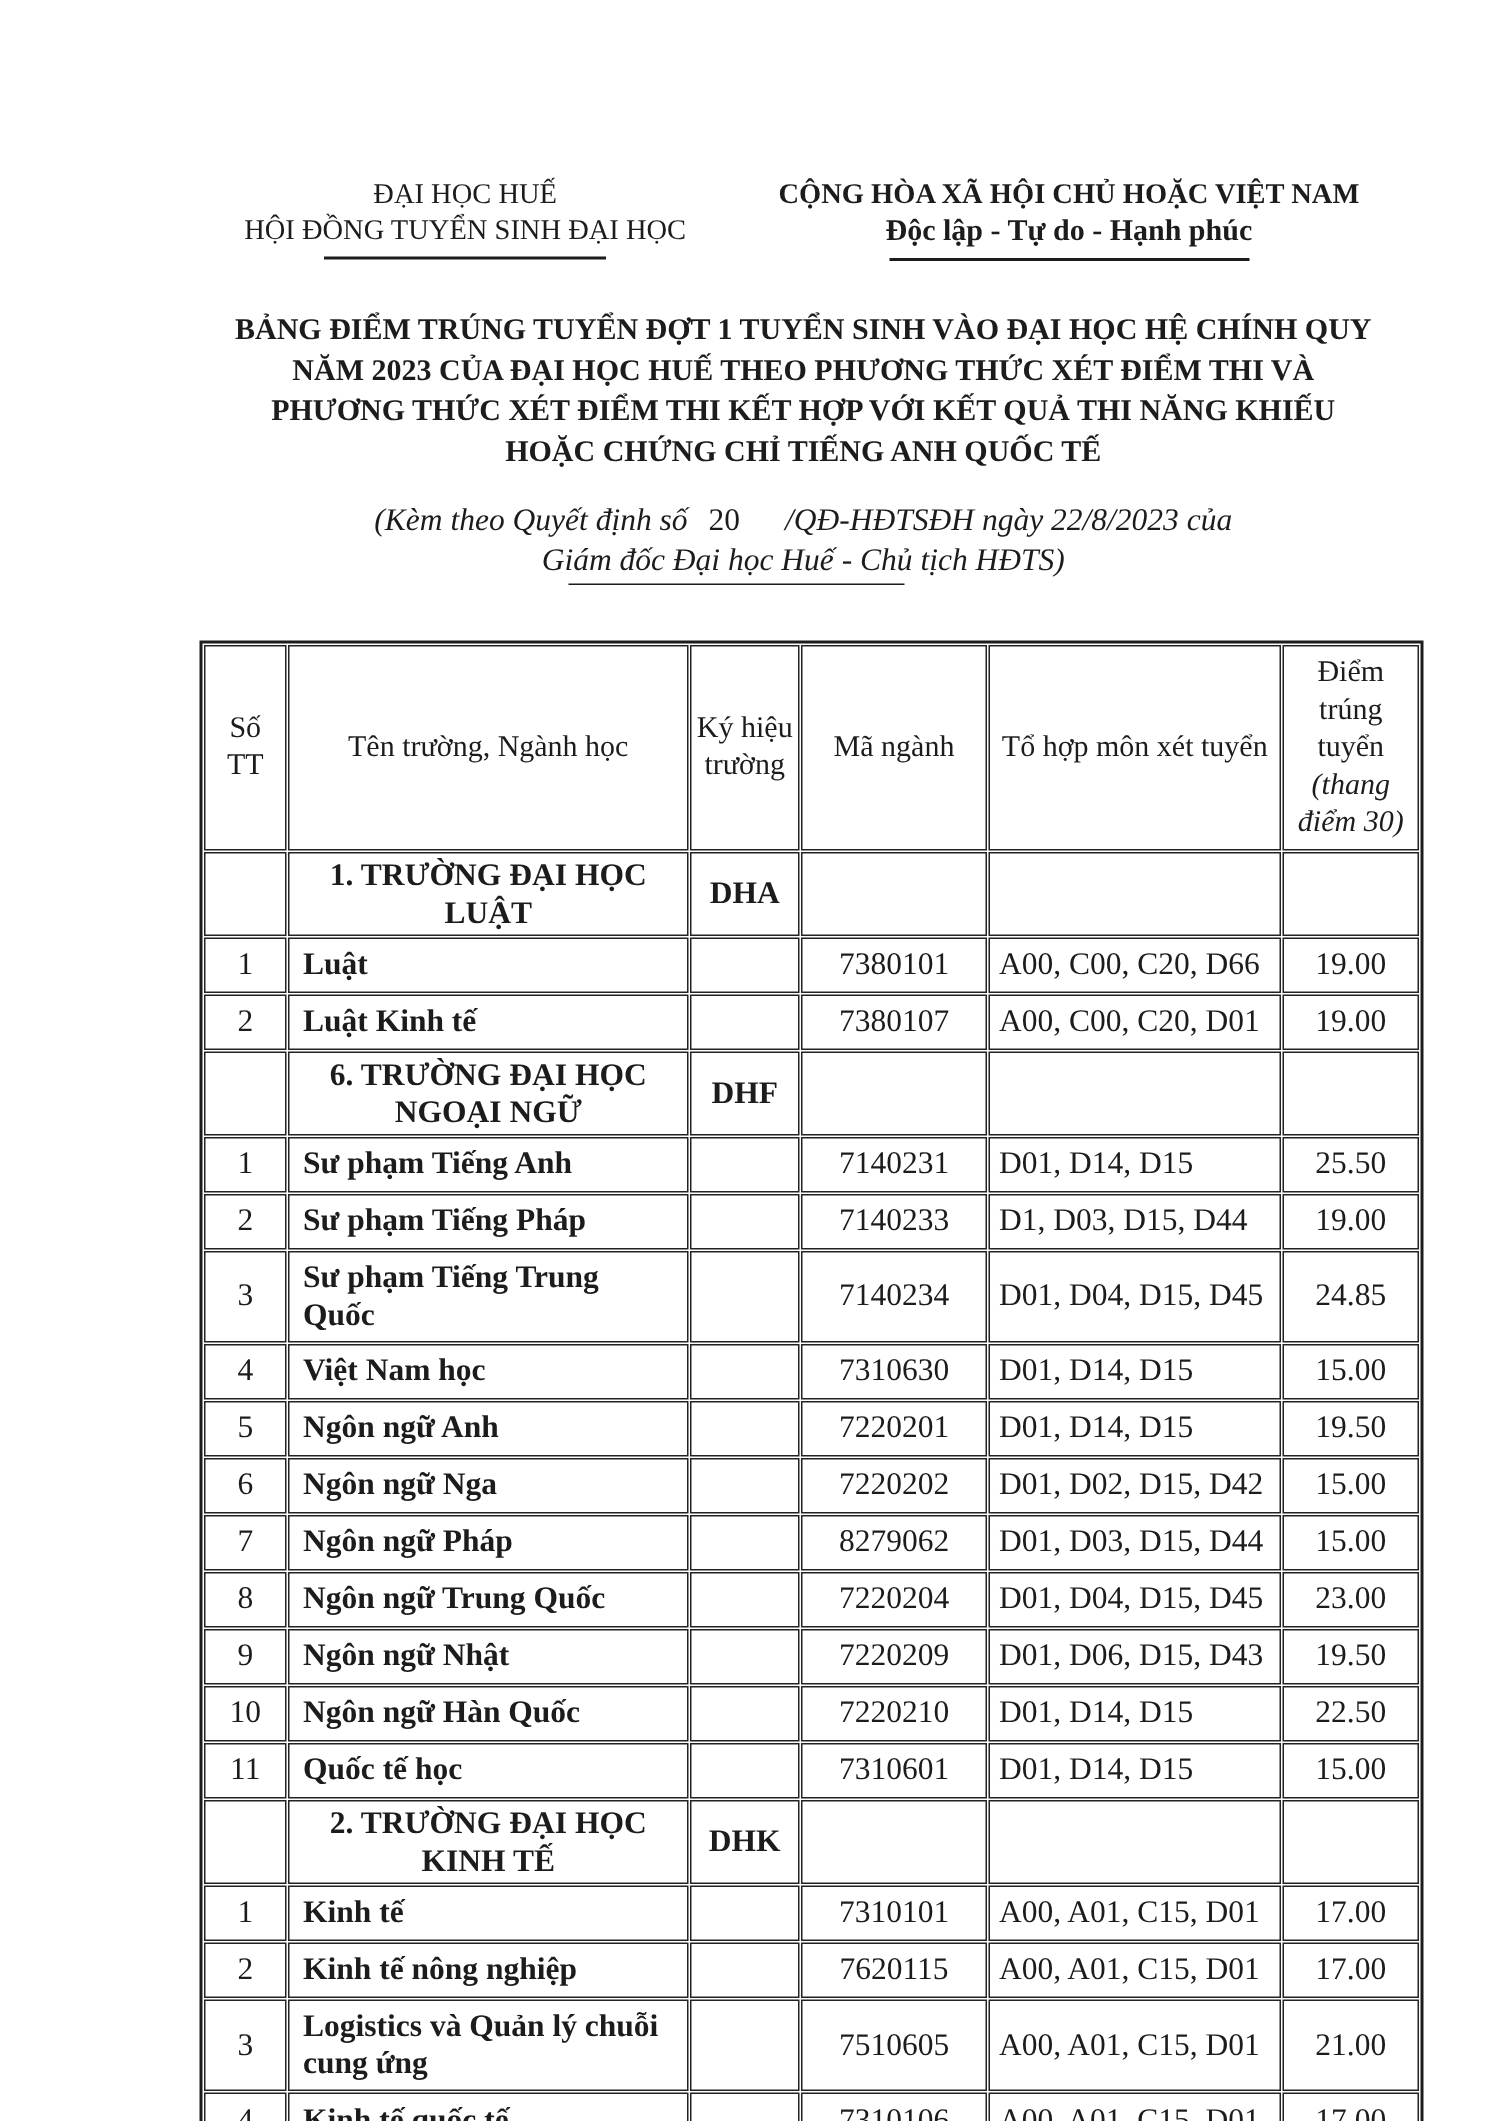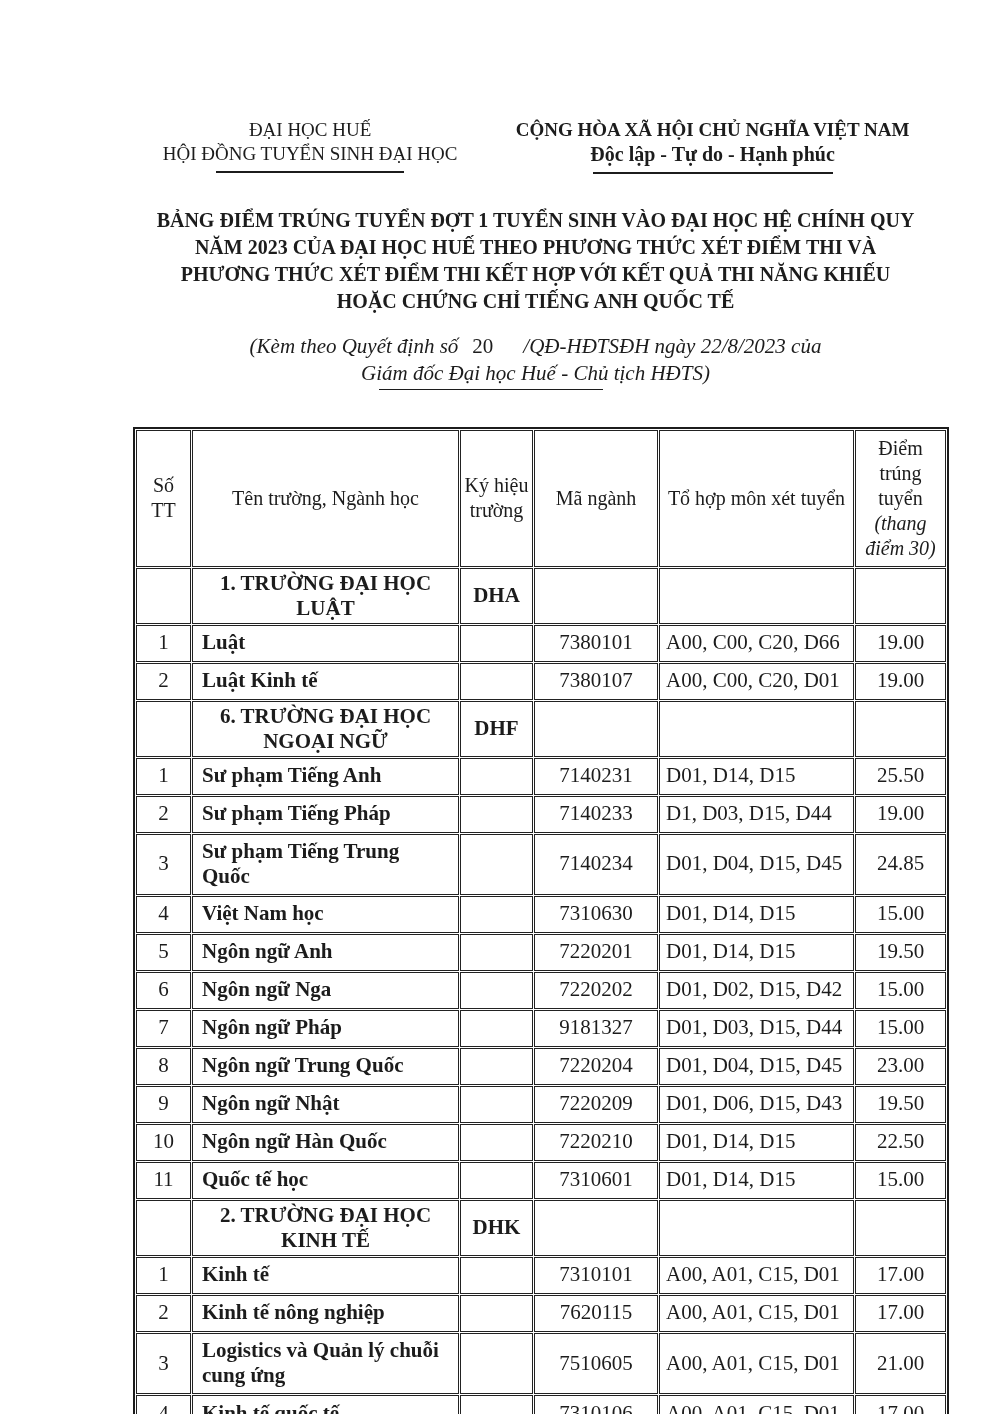--- a/index.html
+++ b/index.html
@@ -129,21 +129,21 @@
 
 <div class="page">
 
   <div class="doc-header">
     <div class="org-block">
       <div class="org-line1">ĐẠI HỌC HUẾ</div>
       <div class="org-line2">HỘI ĐỒNG TUYỂN SINH ĐẠI HỌC</div>
       <div class="rule org-rule"></div>
     </div>
     <div class="national-block">
-      <div class="national-line1">CỘNG HÒA XÃ HỘI CHỦ NGHĨA VIỆT NAM</div>
+      <div class="national-line1">CỘNG HÒA XÃ HỘI CHỦ HOẶC VIỆT NAM</div>
       <div class="national-line2">Độc lập - Tự do - Hạnh phúc</div>
       <div class="rule national-rule"></div>
     </div>
   </div>
 
   <div class="doc-title">
     <div class="t-line">BẢNG ĐIỂM TRÚNG TUYỂN ĐỢT 1 TUYỂN SINH VÀO ĐẠI HỌC HỆ CHÍNH QUY</div>
     <div class="t-line">NĂM 2023 CỦA ĐẠI HỌC HUẾ THEO PHƯƠNG THỨC XÉT ĐIỂM THI VÀ</div>
     <div class="t-line">PHƯƠNG THỨC XÉT ĐIỂM THI KẾT HỢP VỚI KẾT QUẢ THI NĂNG KHIẾU</div>
     <div class="t-line">HOẶC CHỨNG CHỈ TIẾNG ANH QUỐC TẾ</div>
@@ -254,21 +254,21 @@
           <td class="col-name">Ngôn ngữ Nga</td>
           <td class="col-code"></td>
           <td class="col-ma">7220202</td>
           <td class="col-tohop">D01, D02, D15, D42</td>
           <td class="col-diem">15.00</td>
         </tr>
         <tr class="data">
           <td class="col-stt">7</td>
           <td class="col-name">Ngôn ngữ Pháp</td>
           <td class="col-code"></td>
-          <td class="col-ma">9181327</td>
+          <td class="col-ma">8279062</td>
           <td class="col-tohop">D01, D03, D15, D44</td>
           <td class="col-diem">15.00</td>
         </tr>
         <tr class="data">
           <td class="col-stt">8</td>
           <td class="col-name">Ngôn ngữ Trung Quốc</td>
           <td class="col-code"></td>
           <td class="col-ma">7220204</td>
           <td class="col-tohop">D01, D04, D15, D45</td>
           <td class="col-diem">23.00</td>

